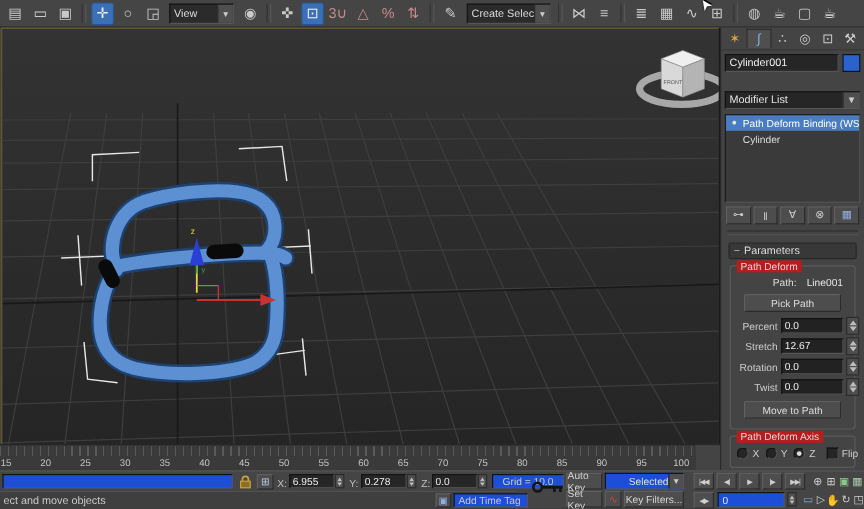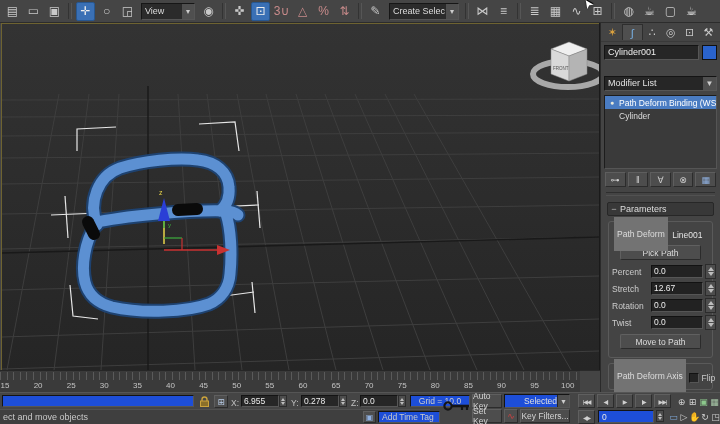--- a/index.html
+++ b/index.html
@@ -46,27 +46,27 @@
   .stack-item .ind{width:14px;flex:0 0 auto;}
   #stack-btns{display:flex;gap:2px;margin-top:3px;padding:0 1px;}
   .sb{flex:1;height:13px;background:#4d4d4d;border:1px solid;border-color:#5e5e5e #2c2c2c #2c2c2c #5e5e5e;
       display:flex;align-items:center;justify-content:center;font-size:9px;color:#cfcfcf;}
   #panel-div{height:2px;margin:5px 2px 0 2px;border-top:1px solid #2e2e2e;border-bottom:1px solid #515151;}
   #rollout{margin:6px 3px 0 3px;height:12px;background:#383838;border:1px solid #272727;border-radius:2px;
            display:flex;align-items:center;}
   #rollout .minus{width:12px;text-align:center;color:#bbb;font-size:9px;}
   #rollout .r-t{flex:1;text-align:left;color:#ddd;font-size:9px;padding-right:12px;}
   .group{margin:5px 4px 0 4px;border:1px solid #5a5a5a;border-radius:3px;position:relative;padding:6px 3px 4px 3px;}
-  .group .legend{position:absolute;top:-5px;left:5px;background:#737373;padding:12px 3px;font-size:8.5px;color:#ddd;}
+  .group .legend{position:absolute;top:-5px;left:5px;background:#b91c1c;padding:0 3px;font-size:8.5px;color:#ddd;}
   #path-line{font-size:8.5px;color:#ddd;padding:2px 2px 3px 4px;margin-left:28px;}
   #path-line .pv{margin-left:6px;color:#e6e6e6;}
   .pbtn{height:13px;background:#4d4d4d;border:1px solid;border-color:#606060 #2b2b2b #2b2b2b #606060;border-radius:2px;
         color:#ddd;font-size:8.5px;display:flex;align-items:center;justify-content:center;margin:2px 8px 4px 8px;}
   .prow{display:flex;align-items:center;margin:2px 0;}
-  .plabel{width:36px;font-size:8.5px;color:#ccc;padding-right:3px;flex:0 0 auto;}
+  .plabel{width:36px;text-align:right;font-size:8.5px;color:#ccc;padding-right:3px;flex:0 0 auto;}
   .pfield{width:46px;height:11px;background:#222;border:1px solid;border-color:#121212 #555 #555 #121212;
           color:#eee;font-size:8.5px;line-height:11px;padding:0 2px;flex:0 0 auto;}
   .spin{width:9px;height:13px;margin-left:2px;background:#4d4d4d;border:1px solid #2c2c2c;
         display:flex;flex-direction:column;align-items:center;justify-content:center;gap:1px;flex:0 0 auto;}
   .tri-u{width:0;height:0;border-left:3px solid transparent;border-right:3px solid transparent;border-bottom:4px solid #bdbdbd;}
   .tri-d{width:0;height:0;border-left:3px solid transparent;border-right:3px solid transparent;border-top:4px solid #bdbdbd;}
   #axis-row{display:flex;align-items:center;gap:3px;padding:3px 0 2px 2px;}
   .radio{width:8px;height:8px;border-radius:50%;background:#252525;border:1px solid;border-color:#121212 #555 #555 #121212;
          display:flex;align-items:center;justify-content:center;flex:0 0 auto;}
   .radio .dot{width:4px;height:4px;border-radius:50%;background:#ddd;}

